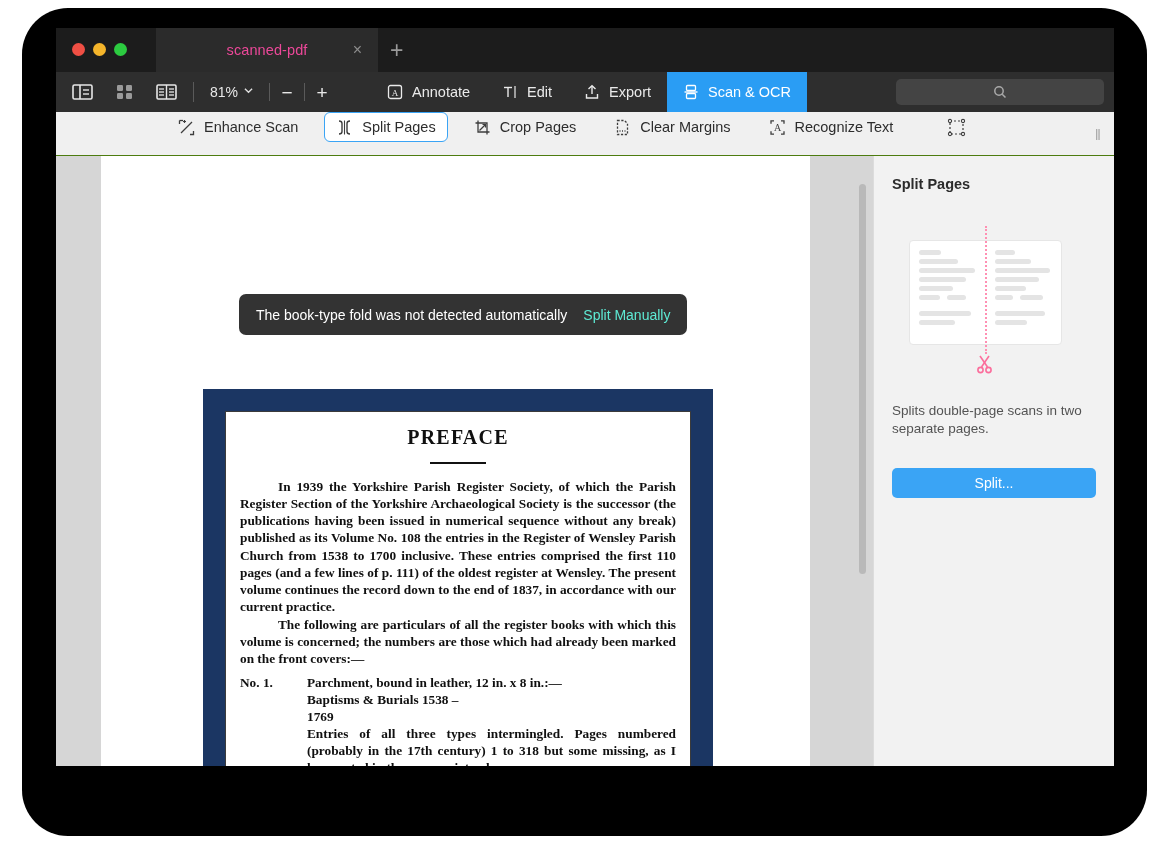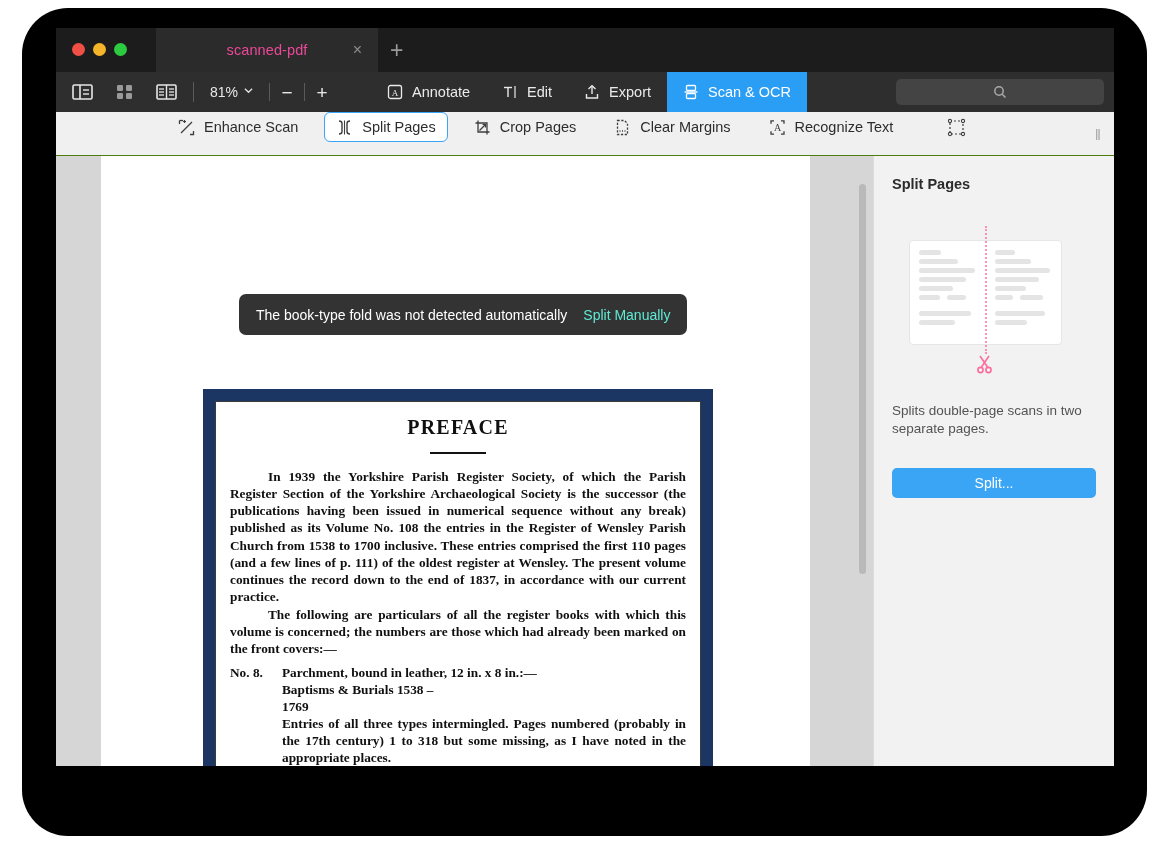--- a/index.html
+++ b/index.html
@@ -149,21 +149,21 @@
     z-index: 5;
   }
   .banner-text { color: #ffffff; font-size: 14px; }
   .banner-link { color: #5eead4; font-size: 14px; }
   
   .scan {
     position: absolute;
     left: 147px; top: 233px;
     width: 510px; height: 428px;
     background: #1b3663;
-    padding: 12px;
+    padding: 22px;
   }
   .scan-inner {
     width: 100%; height: 100%;
     background: #ffffff;
     border: 1px solid #3b3b3b;
     padding: 10px 14px 0 14px;
     overflow: hidden;
     font-family: "Liberation Serif", serif;
     color: #101010;
   }
@@ -181,21 +181,21 @@
   .sc-p {
     font-size: 13.3px;
     line-height: 1.29;
     text-align: justify;
     text-indent: 38px;
     font-weight: bold;
     margin-bottom: 1px;
   }
   .sc-row { display: flex; font-size: 13.3px; line-height: 1.29; font-weight: bold; margin-top: 6px; }
   .sc-no { width: 52px; flex: none; }
-  .sc-body { flex: 1; }
+  .sc-body { flex: 1; margin-left: 15px; }
   .sc-sub { display: flex; }
   .sc-sub-l { width: 152px; flex: none; }
   .sc-just { text-align: justify; }
   
   .scrollbar {
     position: absolute; right: 7px; top: 28px;
     width: 7px; height: 390px;
     background: #b9b9b9; border-radius: 4px;
   }
   
@@ -427,21 +427,21 @@
       </div>
 
       <div class="scan">
         <div class="scan-inner">
           <div class="sc-title">PREFACE</div>
           <div class="sc-rule"></div>
           <div class="sc-p">In 1939 the Yorkshire Parish Register Society, of which the Parish Register Section of the Yorkshire Archaeological Society is the successor (the publications having been issued in numerical sequence without any break) published as its Volume No. 108 the entries in the Register of Wensley Parish Church from 1538 to 1700 inclusive.  These entries comprised the first 110 pages (and a few lines of p. 111) of the oldest register at Wensley.   The present volume continues the record down to the end of 1837, in accordance with our current practice.</div>
           <div class="sc-p">The following are particulars of all the register books with which this volume is concerned; the numbers are those which had already been marked on the front covers:—</div>
 
           <div class="sc-row">
-            <div class="sc-no">No. 8.</div>
+            <div class="sc-no">No. 1.</div>
             <div class="sc-body">
               <div>Parchment, bound in leather, 12 in. x 8 in.:—</div>
               <div class="sc-sub">
                 <span class="sc-sub-l">Baptisms &amp; Burials 1538 – 1769</span>
                 <span></span>
               </div>
               <div class="sc-just">Entries of all three types intermingled.   Pages numbered (probably in the 17th century) 1 to 318 but some missing, as I have noted in the appropriate places.</div>
             </div>
           </div>
 

